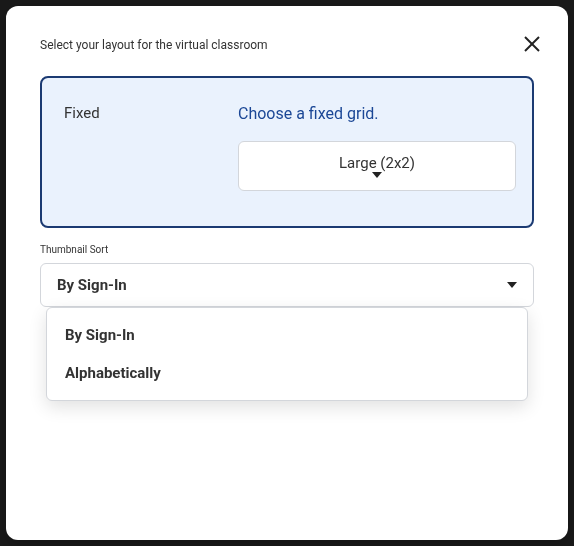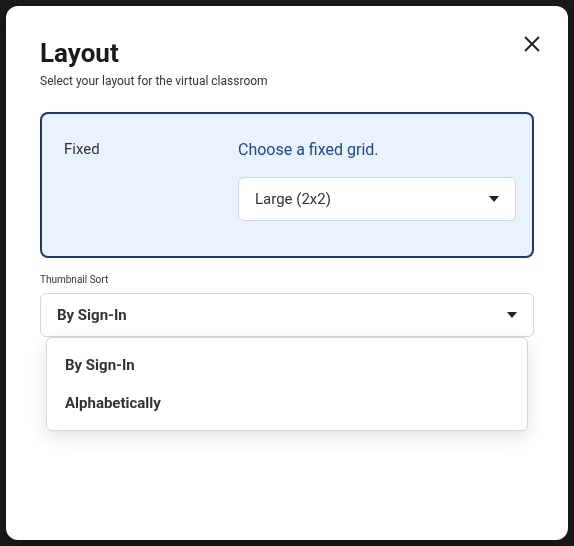--- a/index.html
+++ b/index.html
@@ -80,20 +80,21 @@
     .grid-select {
       background: #fff;
       border: 1px solid #d3d6db;
       border-radius: 6px;
       padding: 12px 16px;
       width: 278px;
       display: flex;
       justify-content: space-between;
       align-items: center;
       cursor: pointer;
+      flex-direction: column;
     }
     .grid-select-text { font-size: 15px; color: #333; }
     .caret {
       width: 0; height: 0;
       border-left: 5px solid transparent;
       border-right: 5px solid transparent;
       border-top: 6px solid #222;
     }
     .field-label {
       font-size: 10px;
@@ -142,21 +143,20 @@
 
 <div class="modal">
 
   <button class="close-btn">
     <svg width="18" height="18" viewBox="0 0 18 18" fill="none" stroke-width="2">
       <line x1="2" y1="2" x2="16" y2="16"></line>
       <line x1="16" y1="2" x2="2" y2="16"></line>
     </svg>
   </button>
 
-  <h1 class="title">Layout</h1>
   <p class="subtitle">Select your layout for the virtual classroom</p>
 
 
   <div class="option-card option-fixed">
     <div class="option-label">Fixed</div>
     <div>
       <div class="option-desc-fixed">Choose a fixed grid.</div>
       <div class="grid-select">
         <span class="grid-select-text">Large (2x2)</span>
         <span class="caret"></span>

